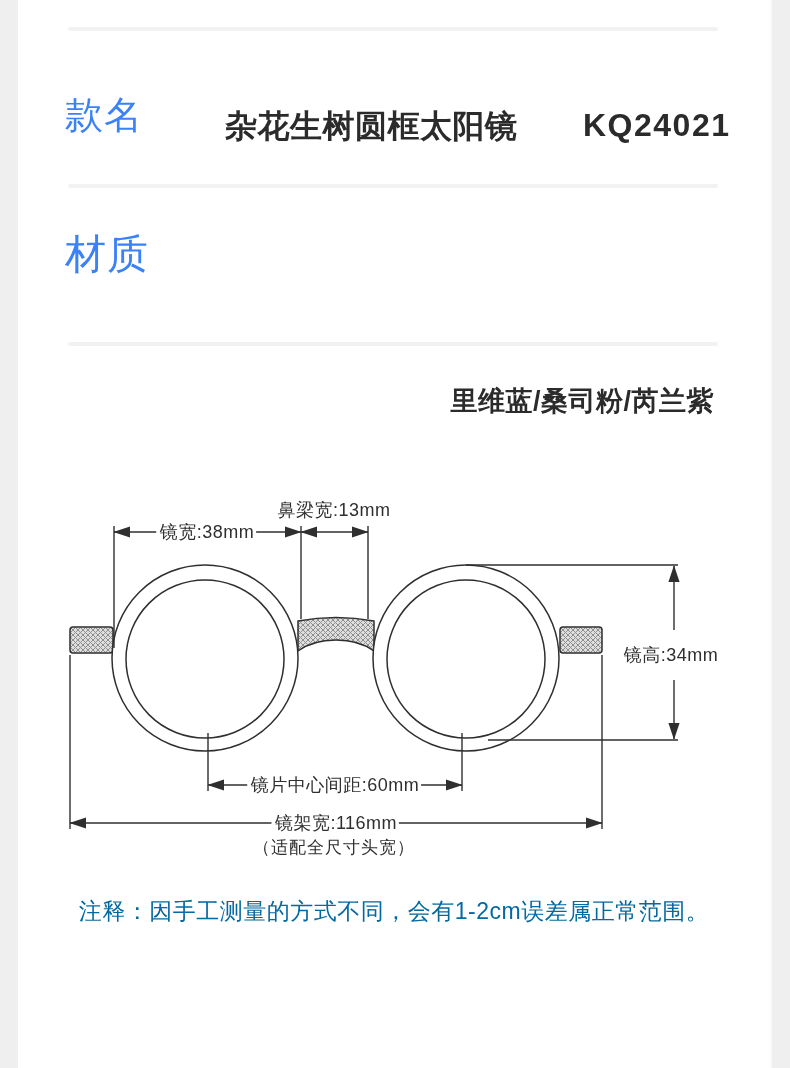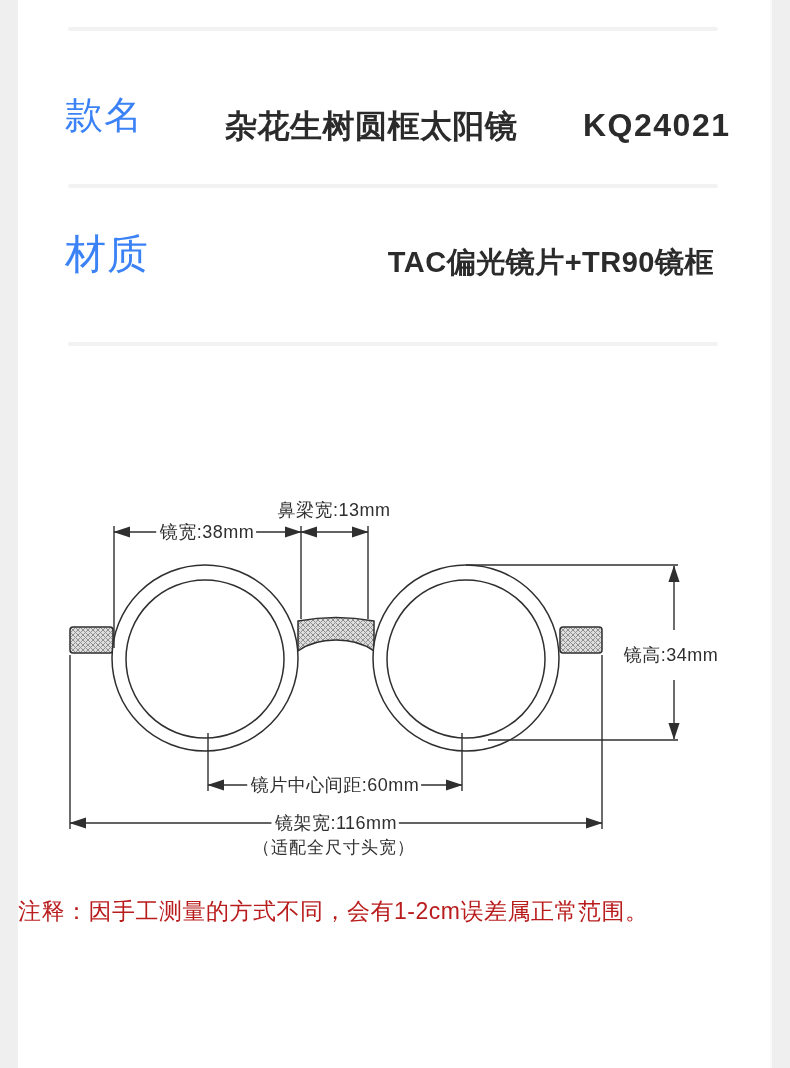--- a/index.html
+++ b/index.html
@@ -21,21 +21,21 @@
   .val-name{left:170px;top:110px;font-size:32px;letter-spacing:.5px;margin-left:37px;}
   .lbl-sku{left:448px;top:93px;font-size:41px;}
   .val-sku{left:565px;top:109px;font-size:32px;letter-spacing:1.5px;}
   .lbl-material{left:47px;top:234px;font-size:41px;}
   .val-material{right:56px;top:248px;font-size:29px;letter-spacing:.5px;}
   .lbl-color{left:47px;top:379px;font-size:41px;}
   .val-color{right:56px;top:388px;font-size:27px;letter-spacing:.5px;}
   .diagram{position:absolute;left:0;top:490px;}
   .note{
     position:absolute;left:0;top:896px;width:752px;
-    font-size:23px;color:#b91c1c;letter-spacing:.5px;
+    text-align:center;font-size:23px;color:#0369a1;letter-spacing:.5px;
   }
   .frame-line{stroke:#2f2f2f;stroke-width:1.5;}
   .dim{stroke:#2f2f2f;stroke-width:1.4;fill:none;}
   .dim-label{
     font-family:"Liberation Sans","DejaVu Sans",sans-serif;
     font-size:18px;fill:#2f2f2f;text-anchor:middle;letter-spacing:.5px;
     paint-order:stroke fill;stroke:#ffffff;stroke-width:7px;stroke-linejoin:round;
   }
   .dim-caption{font-size:17px;letter-spacing:1px;}
 </style>
@@ -46,24 +46,24 @@
 
   <div class="divider" style="top:27px"></div>
 
   <div class="lbl lbl-name">款名</div>
   <div class="val val-name">杂花生树圆框太阳镜</div>
   <div class="val val-sku">KQ24021</div>
 
   <div class="divider" style="top:184px"></div>
 
   <div class="lbl lbl-material">材质</div>
-  <div class="val val-material">TAC偏光镜片+TR90镜框</div>
 
   <div class="divider" style="top:342px"></div>
 
+  <div class="val val-color">里维蓝/桑司粉/芮兰紫</div>
 
   <svg class="diagram" width="752" height="380" viewBox="0 0 752 380">
     <defs>
       <pattern id="hatch" width="5" height="5" patternUnits="userSpaceOnUse">
         <rect width="5" height="5" fill="#dedede"></rect>
         <path d="M0,0 L5,5 M5,0 L0,5" stroke="#8f8f8f" stroke-width="1"></path>
       </pattern>
       <marker id="arr" viewBox="0 0 12 10" refX="11.5" refY="5" markerWidth="12" markerHeight="10" orient="auto-start-reverse">
         <path d="M0,1 L12,5 L0,9 Z" fill="#2f2f2f"></path>
       </marker>

